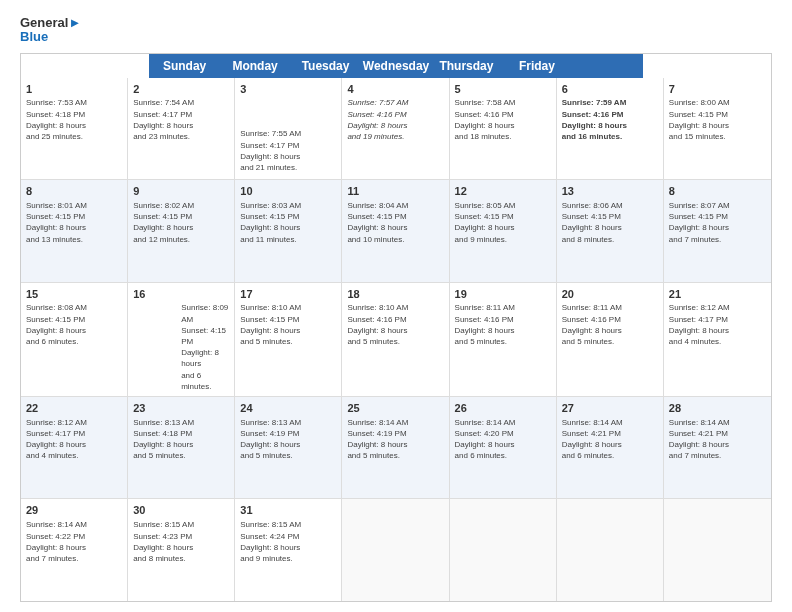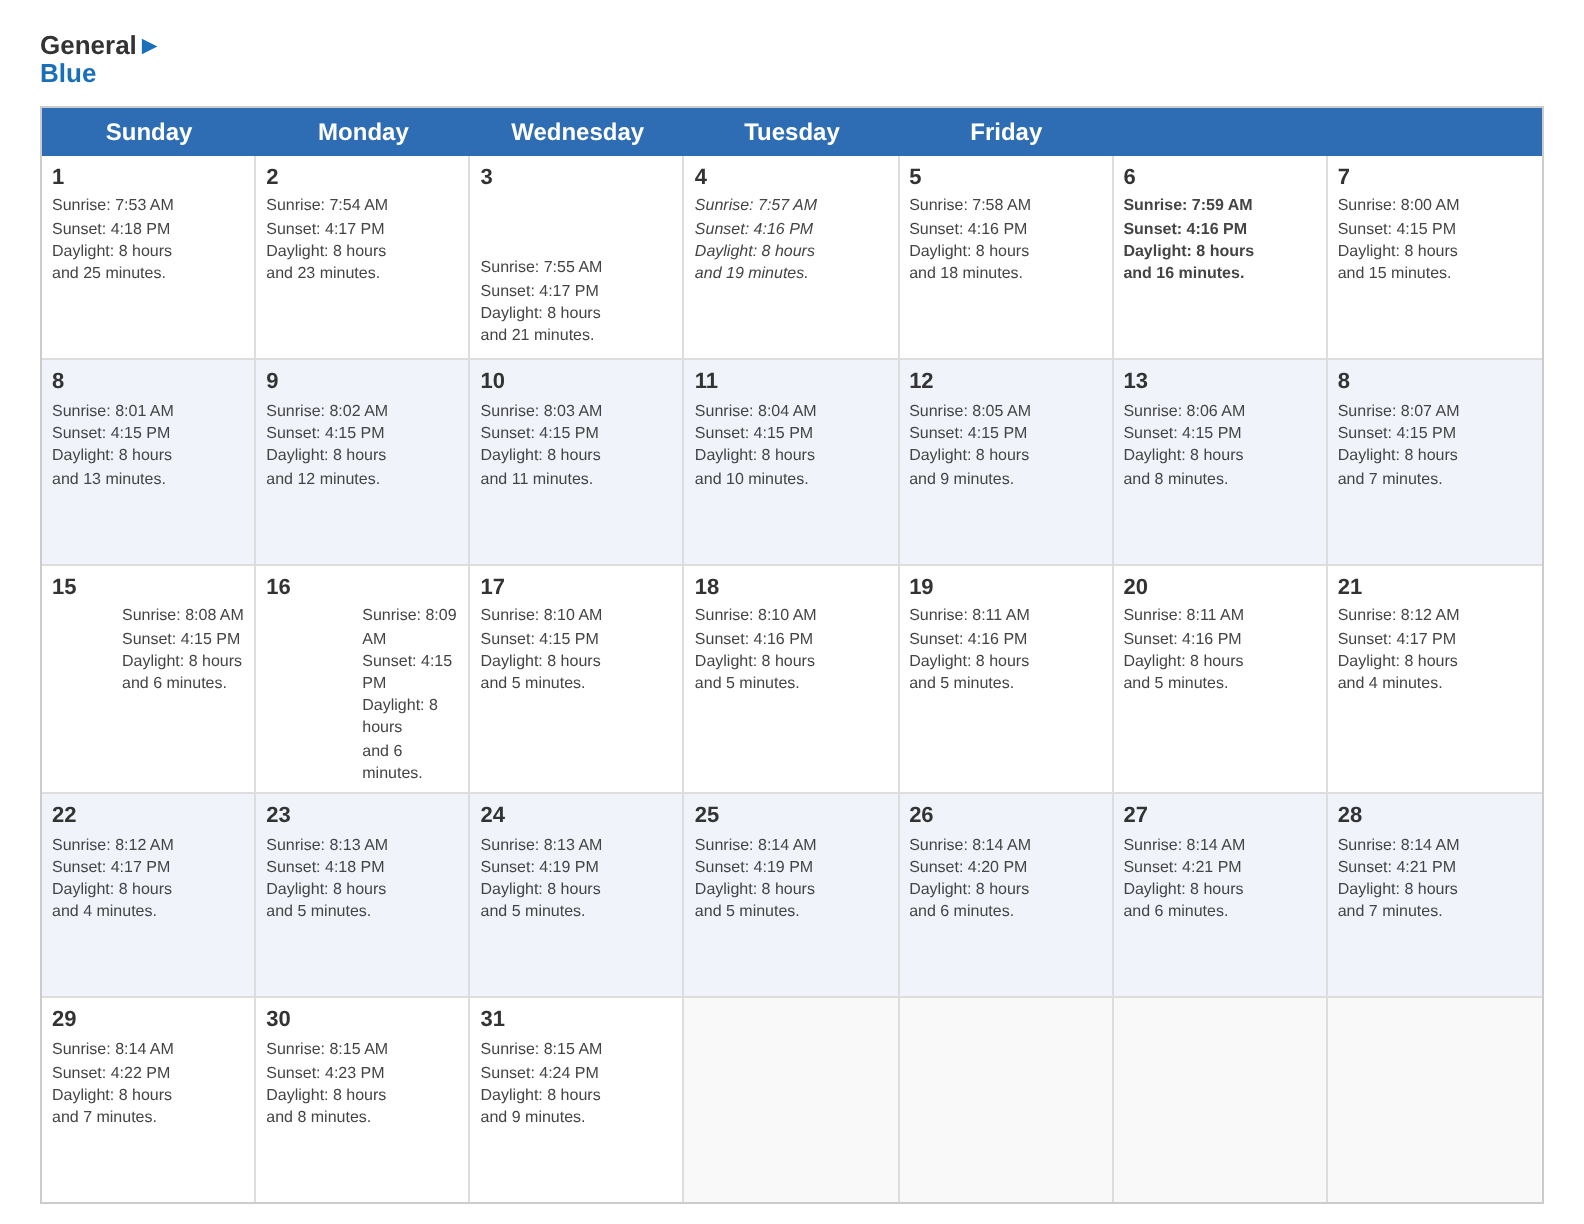--- a/index.html
+++ b/index.html
@@ -38,20 +38,21 @@
     }
     .title-location {
       font-size: 14px;
       color: #555;
     }
     .calendar {
       flex: 1;
       display: flex;
       flex-direction: column;
       border: 1px solid #ccc;
+      align-items: center;
     }
     .cal-header {
       display: grid;
       grid-template-columns: repeat(7, 1fr);
       background: #2e6db4;
     }
     .cal-header-cell {
       color: #fff;
       font-size: 12px;
       font-weight: bold;
@@ -116,22 +117,23 @@
     <div class="title-block">
       <div class="title-month"></div>
       <div class="title-location"></div>
     </div>
   </div>
 
   <div class="calendar">
     <div class="cal-header">
       <div class="cal-header-cell">Sunday</div>
       <div class="cal-header-cell">Monday</div>
+      <div class="cal-header-cell">Tuesday</div>
       <div class="cal-header-cell">Wednesday</div>
-      <div class="cal-header-cell">Tuesday</div>
+      <div class="cal-header-cell">Thursday</div>
       <div class="cal-header-cell">Friday</div>
     </div>
     <div class="cal-body" id="cal-body">
     <div class="cal-row">
           <div class="cal-cell">
             <span class="day-num">1</span>
             <div class="cell-info" style="white-space: pre-line;">Sunrise: 7:53 AM
 Sunset: 4:18 PM
 Daylight: 8 hours
 and 25 minutes.</div>
@@ -226,21 +228,21 @@
             <span class="day-num">8</span>
             <div class="cell-info" style="white-space: pre-line;">Sunrise: 8:07 AM
 Sunset: 4:15 PM
 Daylight: 8 hours
 and 7 minutes.</div>
           </div>
         </div>
         <div class="cal-row">
           <div class="cal-cell">
             <span class="day-num">15</span>
-            <div class="cell-info" style="white-space: pre-line; margin-left: 35px;">Sunrise: 8:08 AM
+            <div class="cell-info" style="white-space: pre-line;">Sunrise: 8:08 AM
 Sunset: 4:15 PM
 Daylight: 8 hours
 and 6 minutes.</div>
           </div>
           <div class="cal-cell">
             <span class="day-num">16</span>
             <div class="cell-info" style="white-space: pre-line; margin-left: 48px;">Sunrise: 8:09 AM
 Sunset: 4:15 PM
 Daylight: 8 hours
 and 6 minutes.</div>

